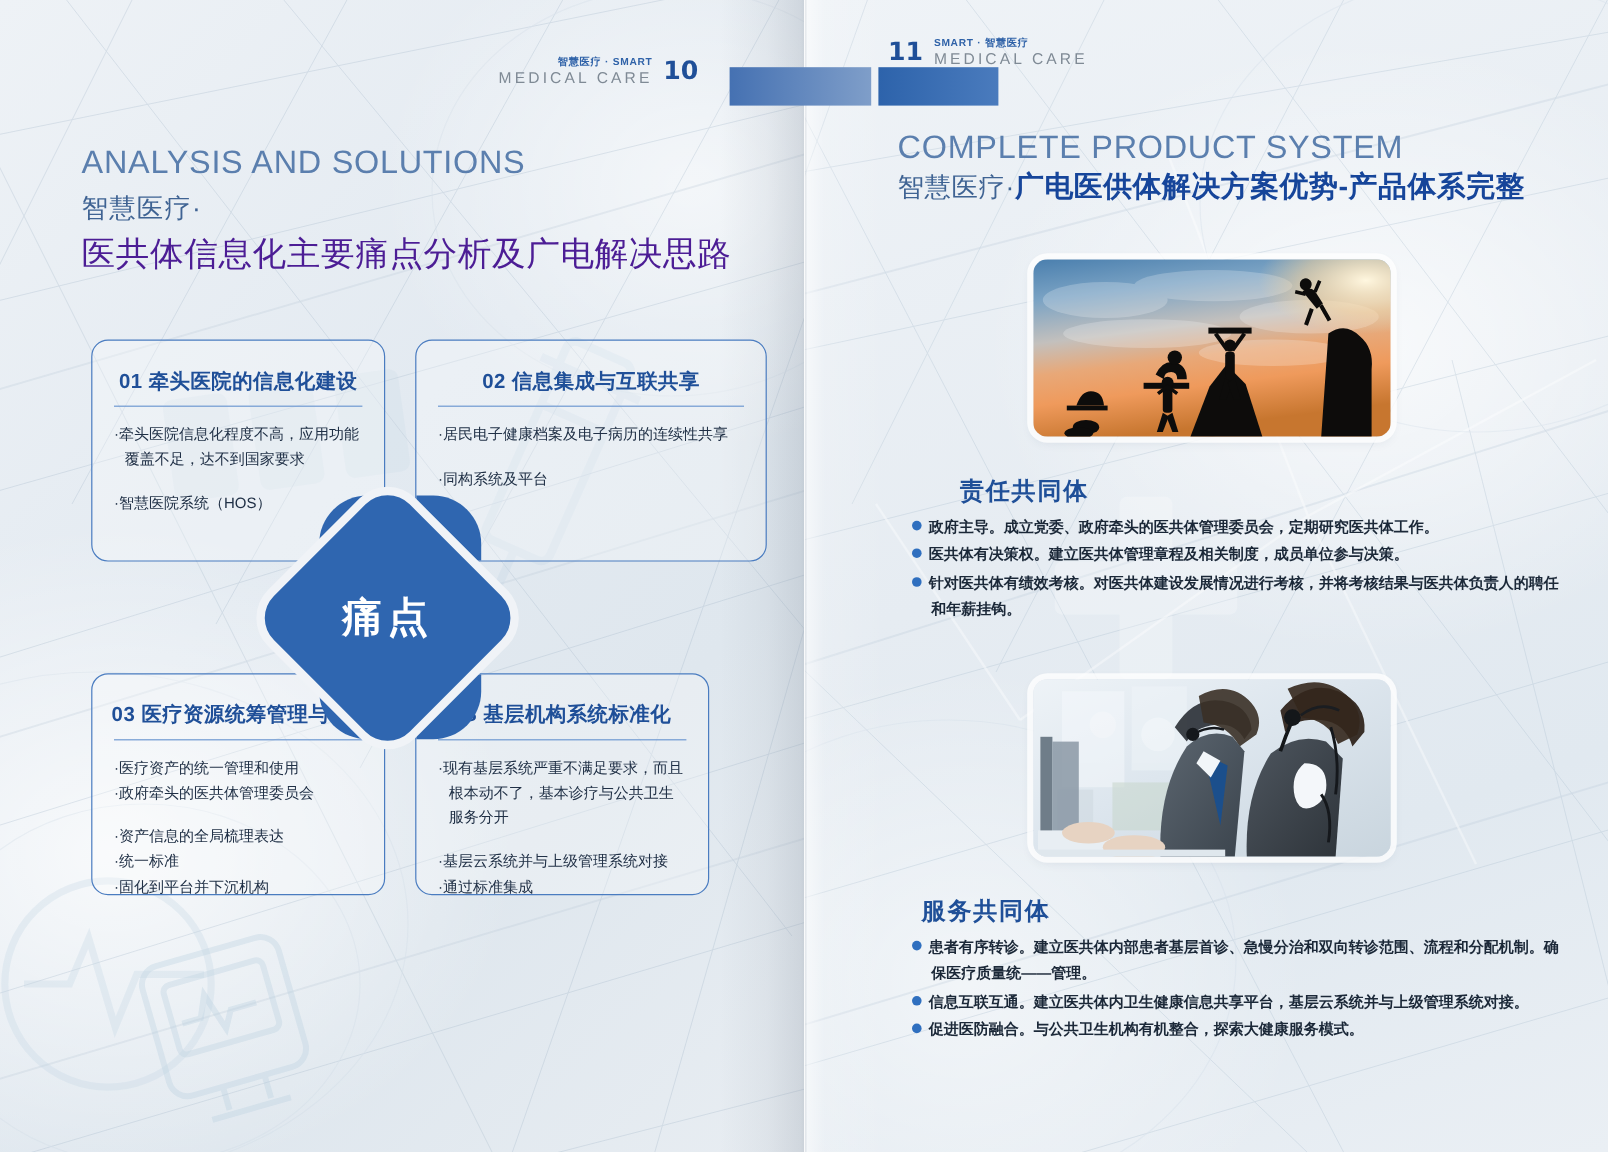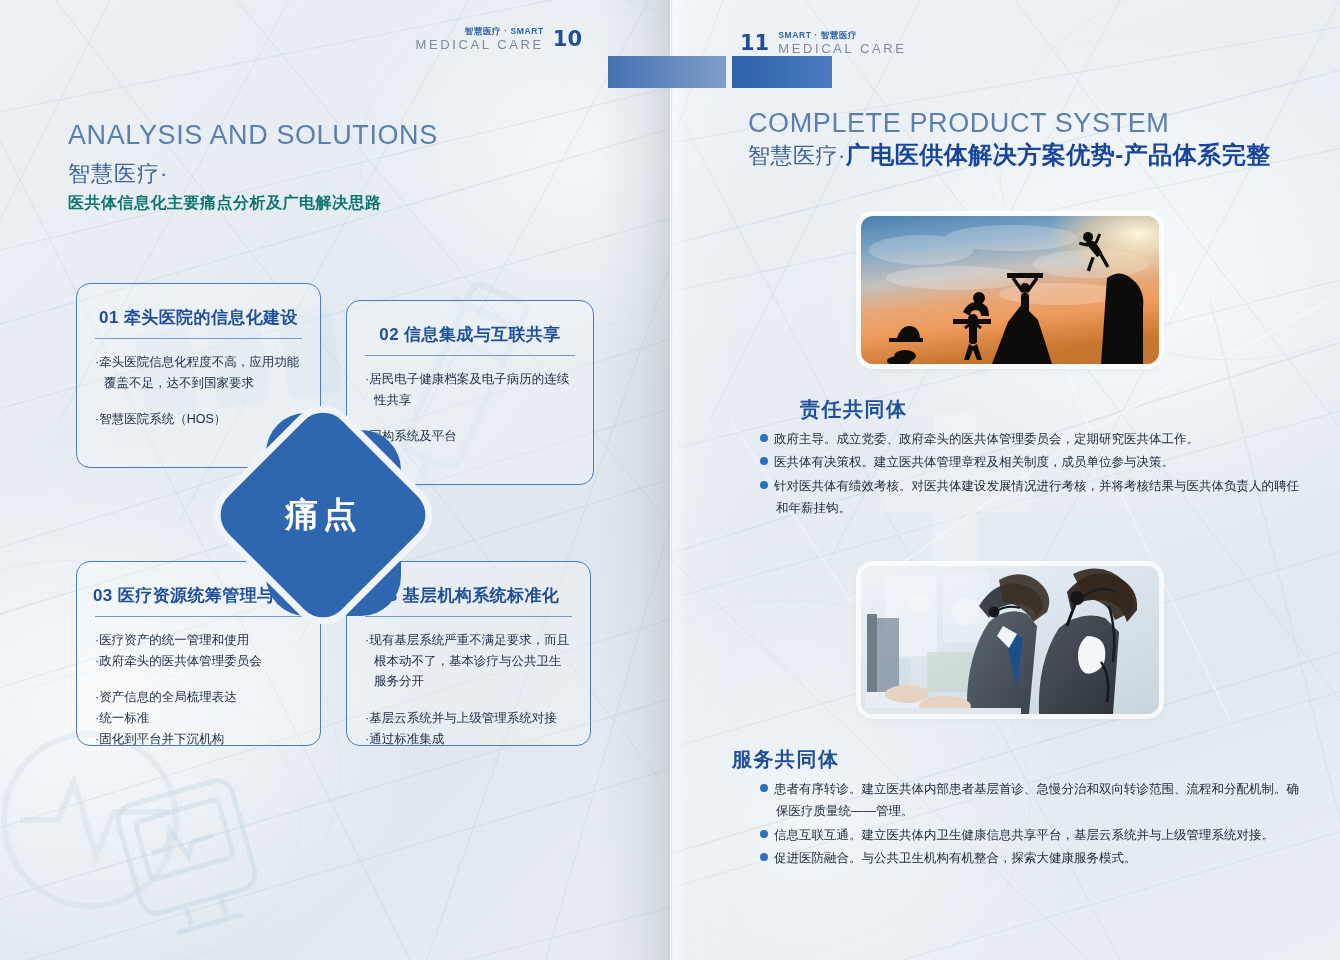--- a/index.html
+++ b/index.html
@@ -39,38 +39,38 @@
       rgba(120,132,146,.26) 50%,
       rgba(255,255,255,.55) 52%,
       rgba(255,255,255,.15) 62%,
       rgba(255,255,255,0) 100%);
     pointer-events:none;}
   .spine-edge{position:absolute;top:0;left:670px;width:1px;height:960px;
     background:rgba(255,255,255,.85);}
 
   
   .header{position:absolute;top:26px;left:0;width:1340px;height:44px;}
-  .hdr-left{position:absolute;right:758px;top:0;display:flex;align-items:center;gap:9px;}
+  .hdr-left{position:absolute;right:758px;top:20px;display:flex;align-items:center;gap:9px;}
   .hdr-right{position:absolute;left:740px;top:4px;display:flex;align-items:center;gap:9px;}
   .hdr-brand{line-height:1.25;text-align:right;}
   .hdr-brand.l2{text-align:left;}
   .hdr-brand .b1{font-size:8.5px;color:#2f62a8;font-weight:700;letter-spacing:.6px;white-space:nowrap;}
   .hdr-brand .b2{font-size:13px;color:#7f8a95;letter-spacing:2.6px;white-space:nowrap;}
   .pagenum{font-size:21px;font-weight:700;color:#1f4f98;font-family:"DejaVu Sans",sans-serif;}
   .hdr-bar{position:absolute;top:30px;height:32px;
     background:linear-gradient(90deg,#3f6fb4,#5b88c6);}
   .hdr-bar.left{left:608px;width:118px;
     background:linear-gradient(90deg,#4571b2,#7f9ec9);}
   .hdr-bar.right{left:732px;width:100px;
     background:linear-gradient(90deg,#2d63ab,#4a7bbd);}
 
   
   .title-en{font-size:27px;color:#5b7fae;letter-spacing:.6px;font-weight:400;white-space:nowrap;}
   .title-cn1{font-size:22px;color:#3f6393;font-weight:500;letter-spacing:1px;white-space:nowrap;}
-  .title-cn2{font-size:16px;color:#0f766e;font-weight:700;letter-spacing:.5px;white-space:nowrap;}
+  .title-cn2{font-size:28px;color:#4c1d95;font-weight:400;letter-spacing:.5px;white-space:nowrap;}
   .title-mixed{font-size:24px;color:#16459a;font-weight:700;letter-spacing:.5px;white-space:nowrap;}
   .title-mixed .light{color:#3f6393;font-weight:500;font-size:22px;}
 
   #title-left{position:absolute;left:68px;top:108px;margin-top:12px;}
   #title-left .title-en{margin-bottom:8px;}
   #title-left .title-cn1{margin-bottom:4px;}
   #title-right{position:absolute;left:748px;top:108px;}
   #title-right .title-en{margin-bottom:0;}
 
   
@@ -83,48 +83,48 @@
   .pbox-group{margin-bottom:16px;}
   .pbox-li{font-size:12.5px;color:#203046;line-height:1.65;
     text-indent:-9px;padding-left:9px;margin:0;}
   .corner{position:absolute;width:74px;height:74px;background:#2f66b0;}
   .corner.br{right:-20px;bottom:-20px;border-radius:40px 0 14px 0;transform:rotate(0deg);}
   .corner.bl{left:-20px;bottom:-20px;border-radius:0 40px 0 14px;}
   .corner.tr{right:-20px;top:-20px;border-radius:0 14px 0 40px;}
   .corner.tl{left:-20px;top:-20px;border-radius:14px 0 40px 0;}
 
   #box01{left:76px;top:283px;width:245px;height:185px;}
-  #box02{left:346px;top:300px;width:248px;height:185px;}
+  #box02{left:346px;top:283px;width:293px;height:185px;}
   #box03{left:76px;top:561px;width:245px;height:185px;}
   #box04{left:346px;top:561px;width:245px;height:185px;}
 
   
   #diamond{position:absolute;left:243px;top:435px;width:160px;height:160px;
     background:#2f66b0;border-radius:26px;transform:rotate(45deg);
     box-shadow:0 0 0 7px #f0f3f7;}
   #diamond .dtext{position:absolute;inset:0;display:flex;align-items:center;
     justify-content:center;transform:rotate(-45deg);
     font-size:34px;font-weight:700;color:#fff;letter-spacing:4px;}
 
   
   .photo{position:absolute;border-radius:12px;overflow:hidden;
     box-shadow:0 0 0 5px rgba(255,255,255,.8),0 3px 10px rgba(40,60,90,.13);}
   #photo1{left:861px;top:216px;width:298px;height:148px;}
   #photo2{left:861px;top:566px;width:298px;height:148px;}
   .photo svg{display:block;width:100%;height:100%;}
 
   .sec-head{position:absolute;font-size:20px;font-weight:700;color:#1f4f98;letter-spacing:1.5px;}
   #sec1-head{left:800px;top:396px;}
-  #sec2-head{left:732px;top:746px;text-align:right;}
+  #sec2-head{left:768px;top:746px;text-align:right;}
 
   .sec-body{position:absolute;width:545px;}
   #sec1-body{left:760px;top:428px;}
   #sec2-body{left:760px;top:778px;}
   .sec-li{font-size:12.5px;color:#1b2838;line-height:1.78;margin:0 0 1px 0;
-    text-indent:-16px;padding-left:16px;}
+    text-indent:-16px;padding-left:16px;font-weight:bold;}
   .bullet{display:inline-block;width:8px;height:8px;border-radius:50%;
     background:#2f6fbf;margin-right:6px;vertical-align:1px;}
 </style>
 </head>
 <body>
 
 <div class="spread">
 
   <div class="page page-left">
     <div class="lines">

